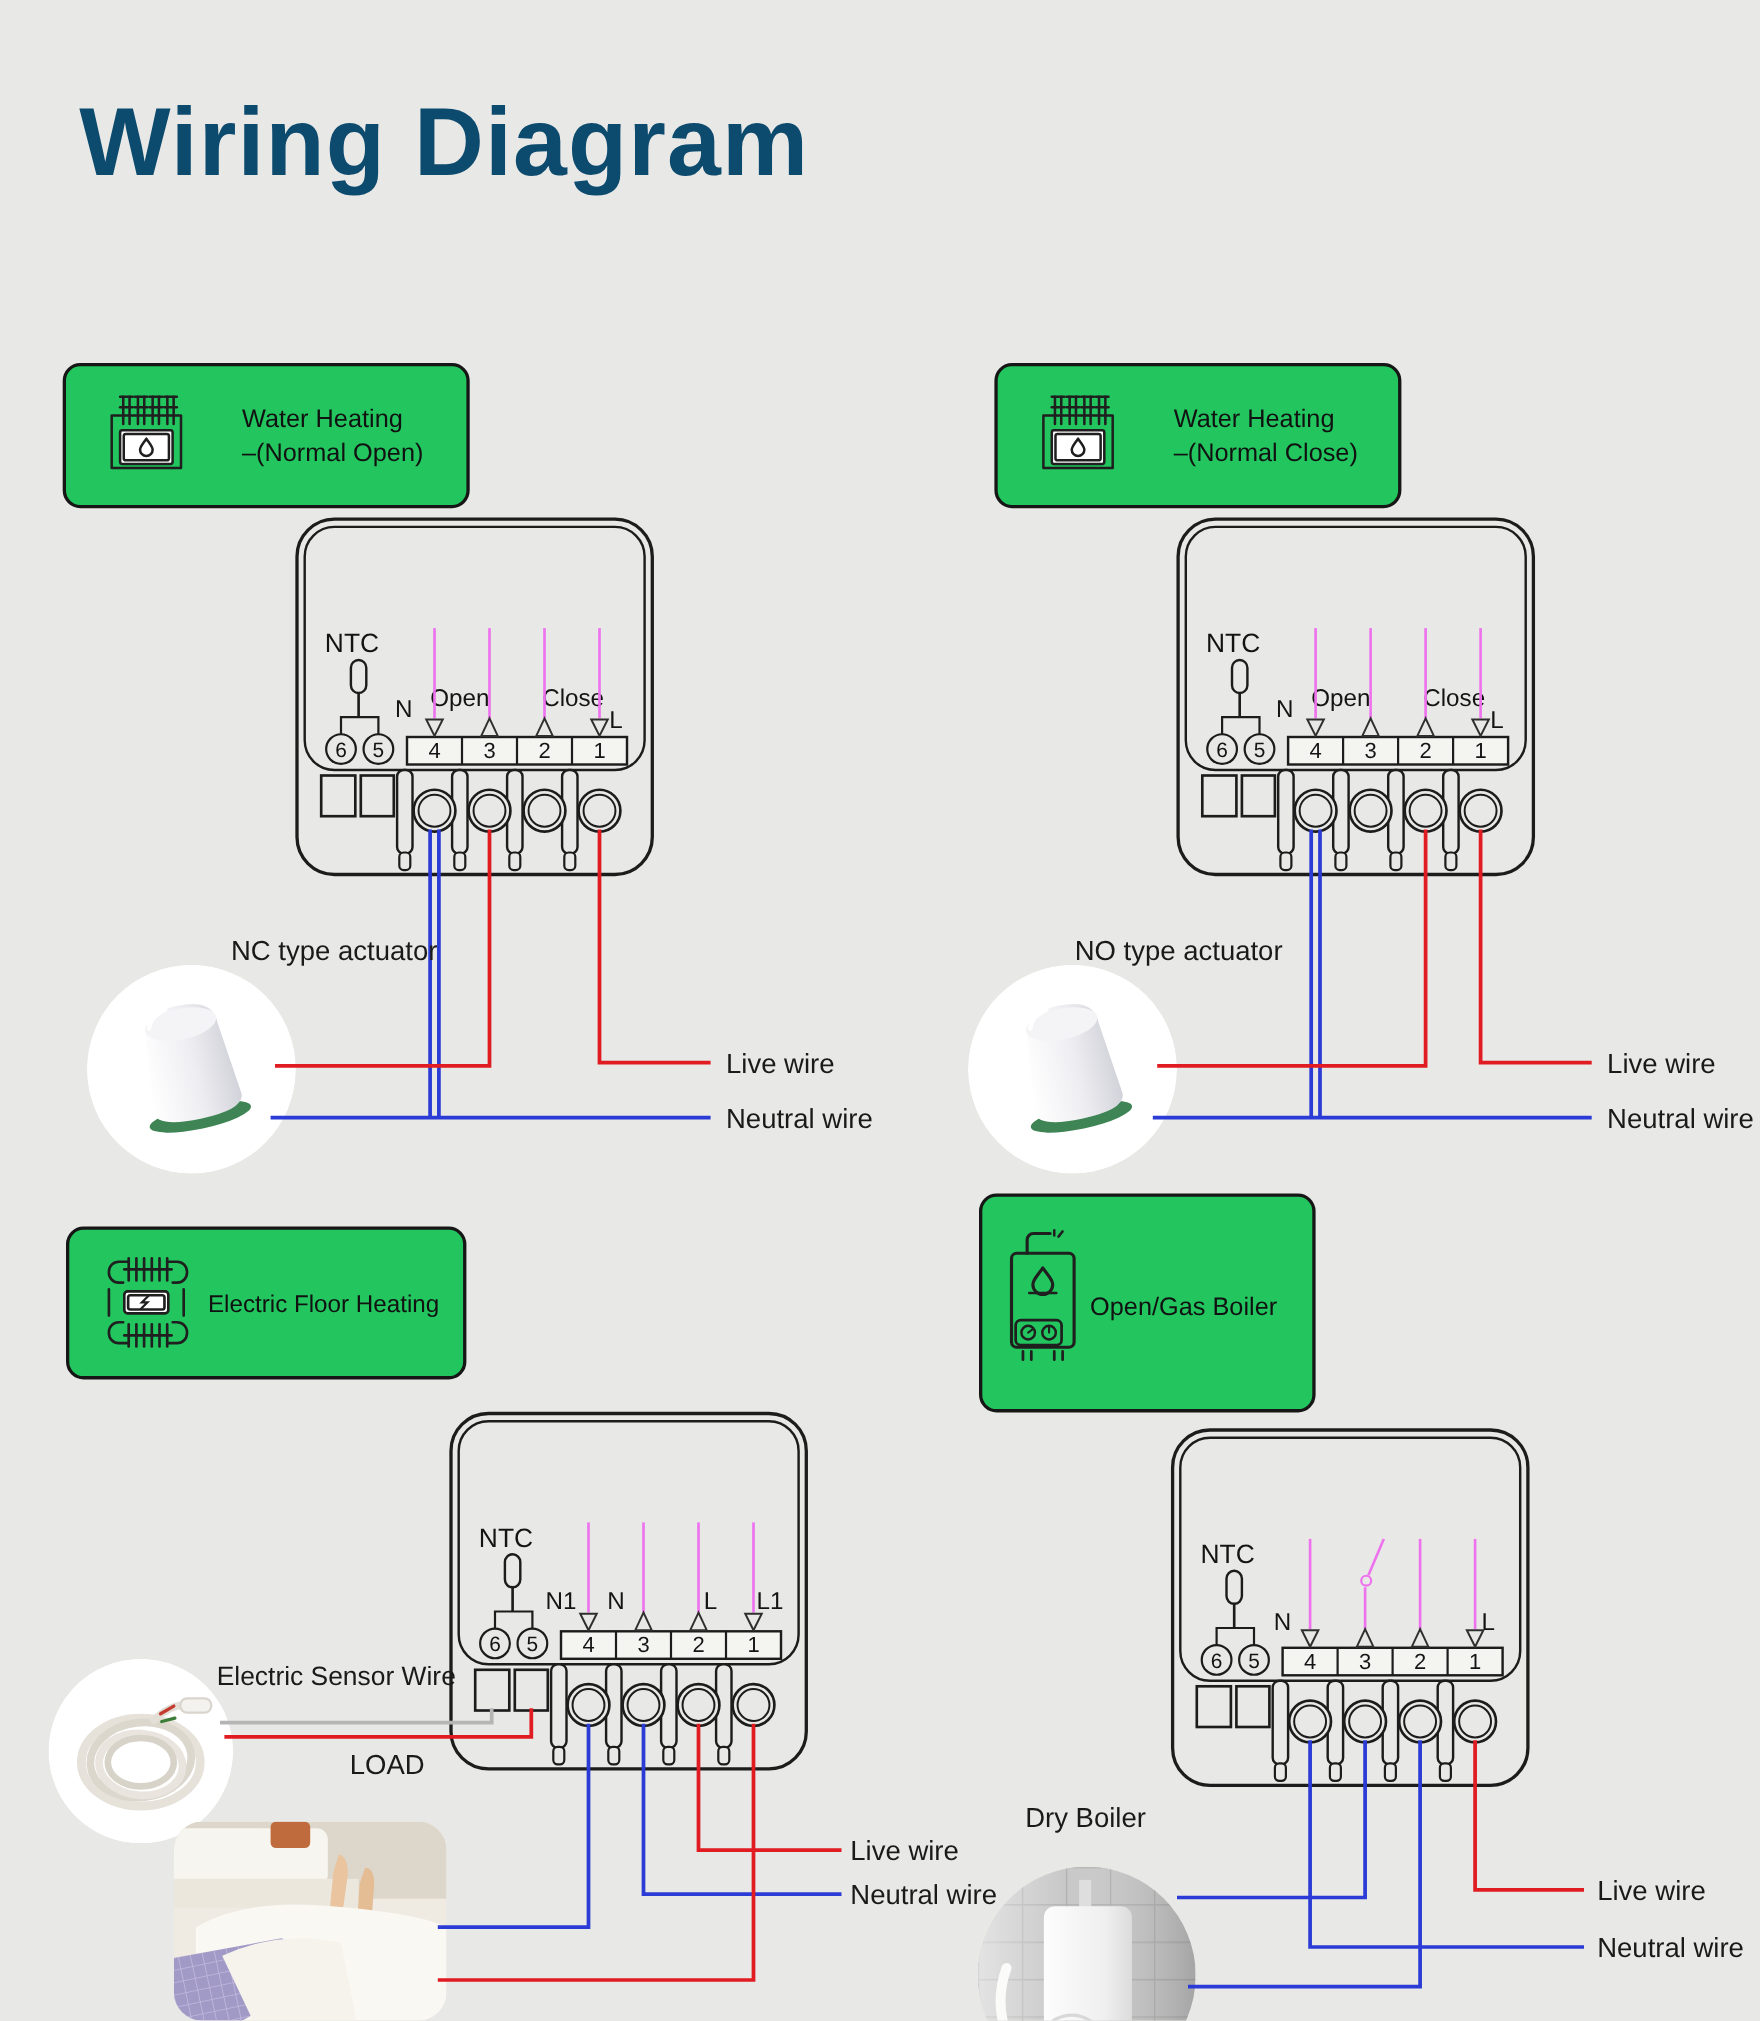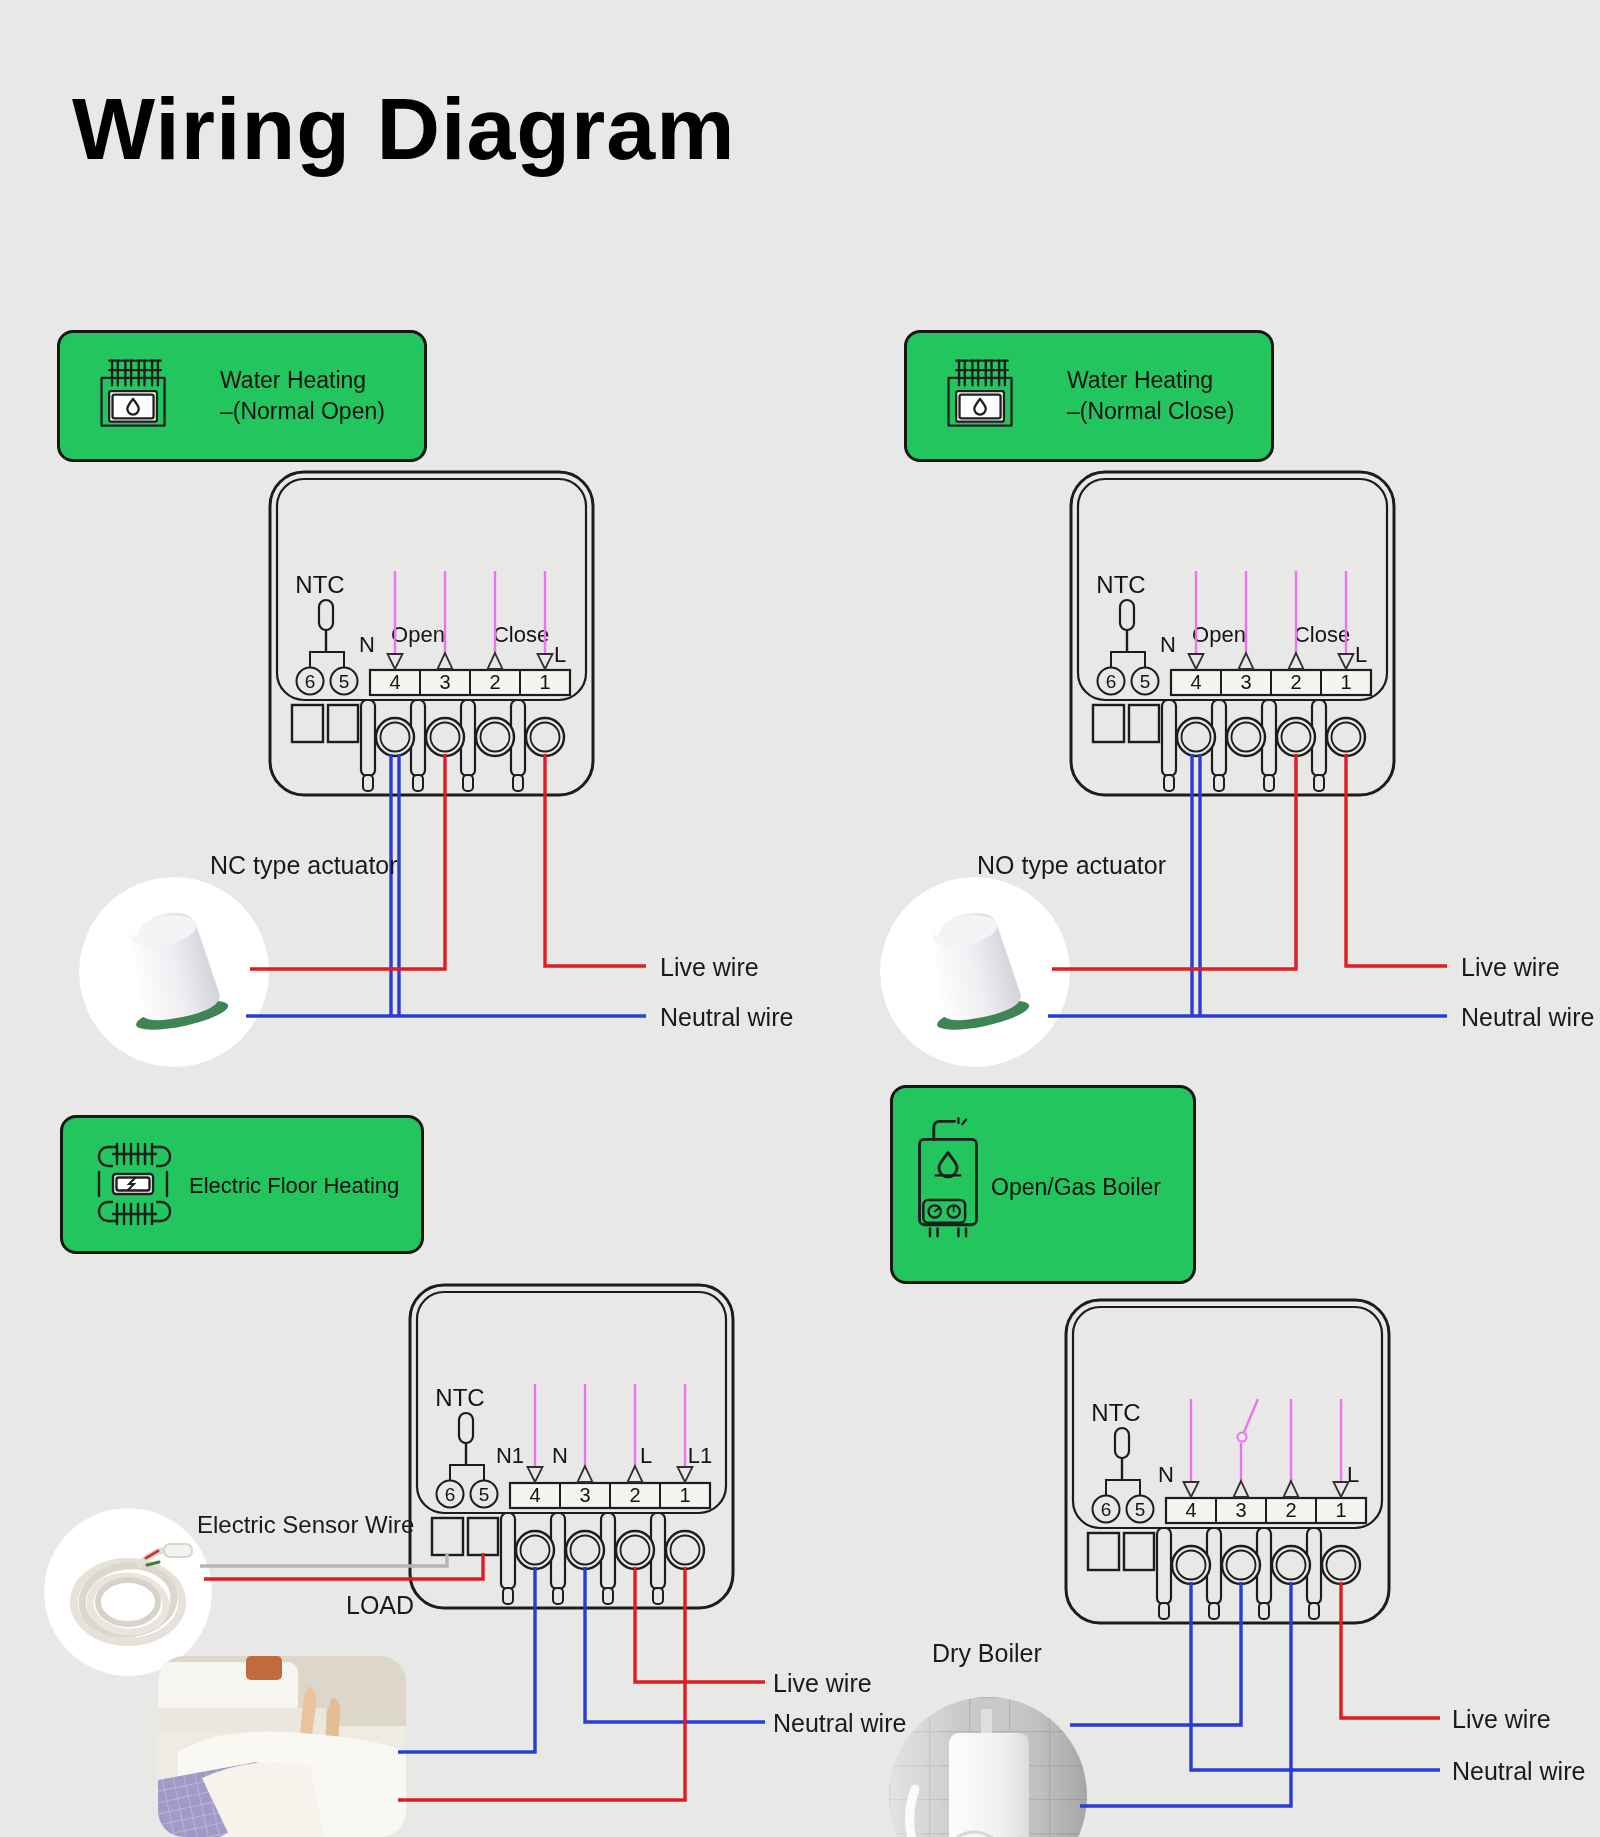--- a/index.html
+++ b/index.html
@@ -1,18 +1,18 @@
 <!DOCTYPE html>
 <html><head>
 <meta charset="utf-8">
 <style>
   html,body{margin:0;padding:0;background:#e8e8e6;}
   #canvas{position:relative;width:1600px;height:1837px;background:#e8e8e6;overflow:hidden;
           font-family:"Liberation Sans",sans-serif;}
-  .title{position:absolute;left:72px;top:78px;font-size:88px;font-weight:700;color:#000000;
+  .title{position:absolute;left:72px;top:78px;font-size:88px;font-weight:700;color:#0c4a6e;
          letter-spacing:1px;z-index:4;white-space:nowrap;}
   .card{position:absolute;background:#22c55e;border:3px solid #161616;border-radius:16px;z-index:2;}
   .card-icon{position:absolute;}
   .card-text{position:absolute;font-size:23px;color:#111;line-height:31px;white-space:nowrap;}
   .note{position:absolute;font-size:25px;color:#1a1a1a;white-space:nowrap;z-index:4;}
   .f24{font-size:24px;text-align:right;}
   .photo{position:absolute;z-index:1;overflow:hidden;}
   .round{border-radius:50%;}
   #wires{position:absolute;left:0;top:0;z-index:3;pointer-events:none;}
   #wires text{font-family:"Liberation Sans",sans-serif;fill:#141414;}
@@ -246,21 +246,21 @@
 
   <div class="note" style="left:176px;top:851px;margin-left:34px;">NC type actuator</div>
   <div class="note" style="left:660px;top:953px;">Live wire</div>
   <div class="note" style="left:660px;top:1003px;">Neutral wire</div>
 
   <div class="note" style="left:977px;top:851px;">NO type actuator</div>
   <div class="note" style="left:1461px;top:953px;">Live wire</div>
   <div class="note" style="left:1461px;top:1003px;">Neutral wire</div>
 
   <div class="note f24" style="left:197px;top:1511px;">Electric Sensor Wire</div>
-  <div class="note" style="left:318px;top:1591px;margin-left:28px;">LOAD</div>
+  <div class="note" style="left:318px;top:1591px;">LOAD</div>
   <div class="note" style="left:773px;top:1669px;">Live wire</div>
   <div class="note" style="left:773px;top:1709px;">Neutral wire</div>
 
   <div class="note" style="left:932px;top:1639px;">Dry Boiler</div>
   <div class="note" style="left:1452px;top:1705px;">Live wire</div>
   <div class="note" style="left:1452px;top:1757px;">Neutral wire</div>
 
   <svg id="wires" width="1600" height="1837" viewBox="0 0 1600 1837">
       <g>
         <rect x="270" y="472" width="323" height="323" rx="34" fill="none" stroke="#1c1c1c" stroke-width="3"></rect>

